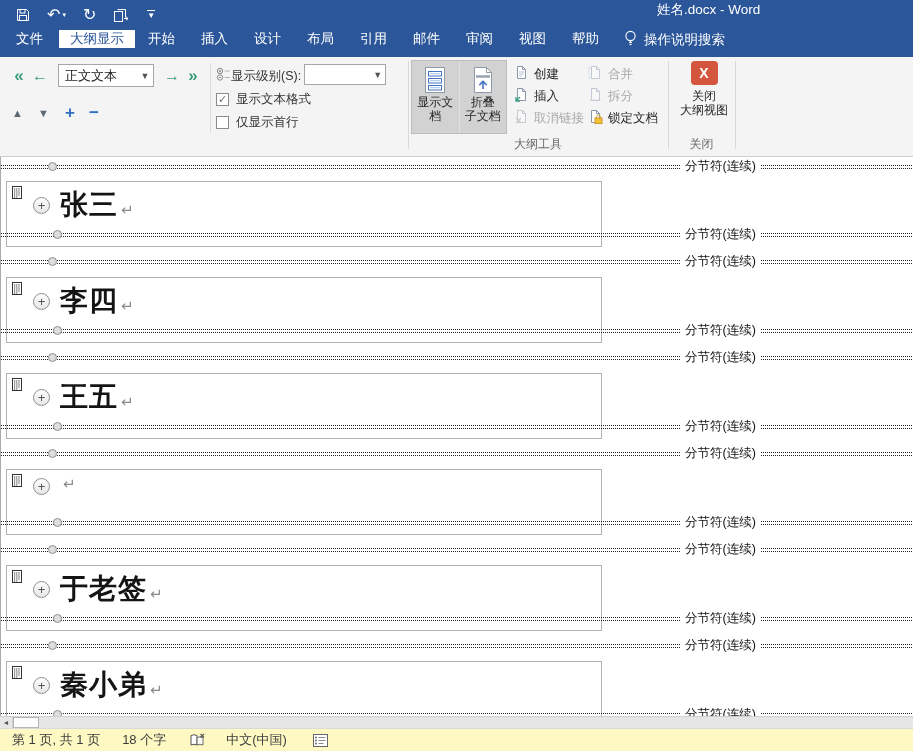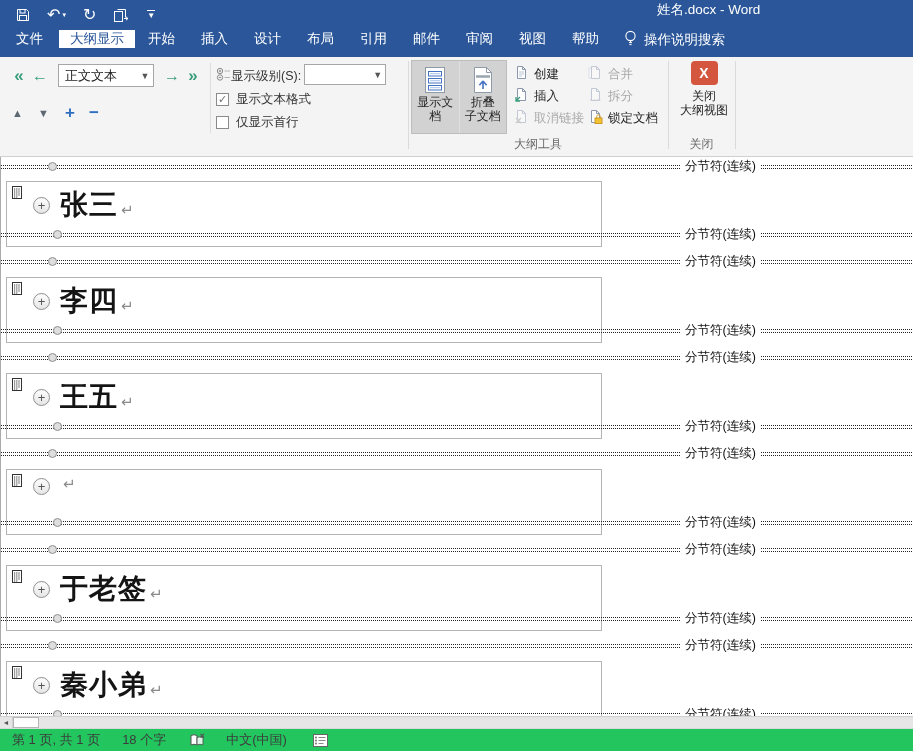--- a/index.html
+++ b/index.html
@@ -72,21 +72,21 @@
   .secline { position:absolute; left:0; width:913px; height:4px; z-index:2;
     background-image:repeating-linear-gradient(90deg,#222 0 1px,transparent 1px 2px),repeating-linear-gradient(90deg,#222 0 1px,transparent 1px 2px);
     background-size:100% 1px,100% 1px; background-position:0 0,0 3px; background-repeat:no-repeat; }
   .sb-label { position:absolute; left:672px; top:-7px; background:#fff; padding:0 4px; font-size:12.5px; color:#111; line-height:16px;margin-left:8px; }
   .body-circle { position:absolute; top:-3px; width:9px; height:9px; border-radius:50%; background:#dedede; border:1px solid #8f8f8f; }
 
   
   .hscroll { position:absolute; top:716px; left:0; width:913px; height:12px; background:#e6e6e6; border-top:1px solid #cfcfcf; }
   .hs-left { position:absolute; left:0; top:0; width:13px; height:11px; border-right:1px solid #d0d0d0; color:#555; font-size:7px; display:flex; align-items:center; justify-content:center; }
   .hs-thumb { position:absolute; left:13px; top:0; width:26px; height:11px; background:#fdfdfd; border:1px solid #b5b5b5; }
-  .statusbar { position:absolute; top:728px; left:0; width:913px; height:23px; background:#22c55e; border-top:1px solid #d9d9d9; display:flex; align-items:center; font-size:13px; color:#3c3c3c; }
+  .statusbar { position:absolute; top:728px; left:0; width:913px; height:23px; background:#fef9c3; border-top:1px solid #d9d9d9; display:flex; align-items:center; font-size:13px; color:#3c3c3c; }
   .st-item { white-space:nowrap; cursor:default; }
 </style>
 </head>
 <body>
 
 <div class="titlebar">
   <div class="qat">
     <span class="qat-btn">
       <svg width="14" height="14" viewBox="0 0 14 14">
           <path d="M1.5 1.5h9l2 2v9h-11z" fill="none" stroke="#fff"></path>

